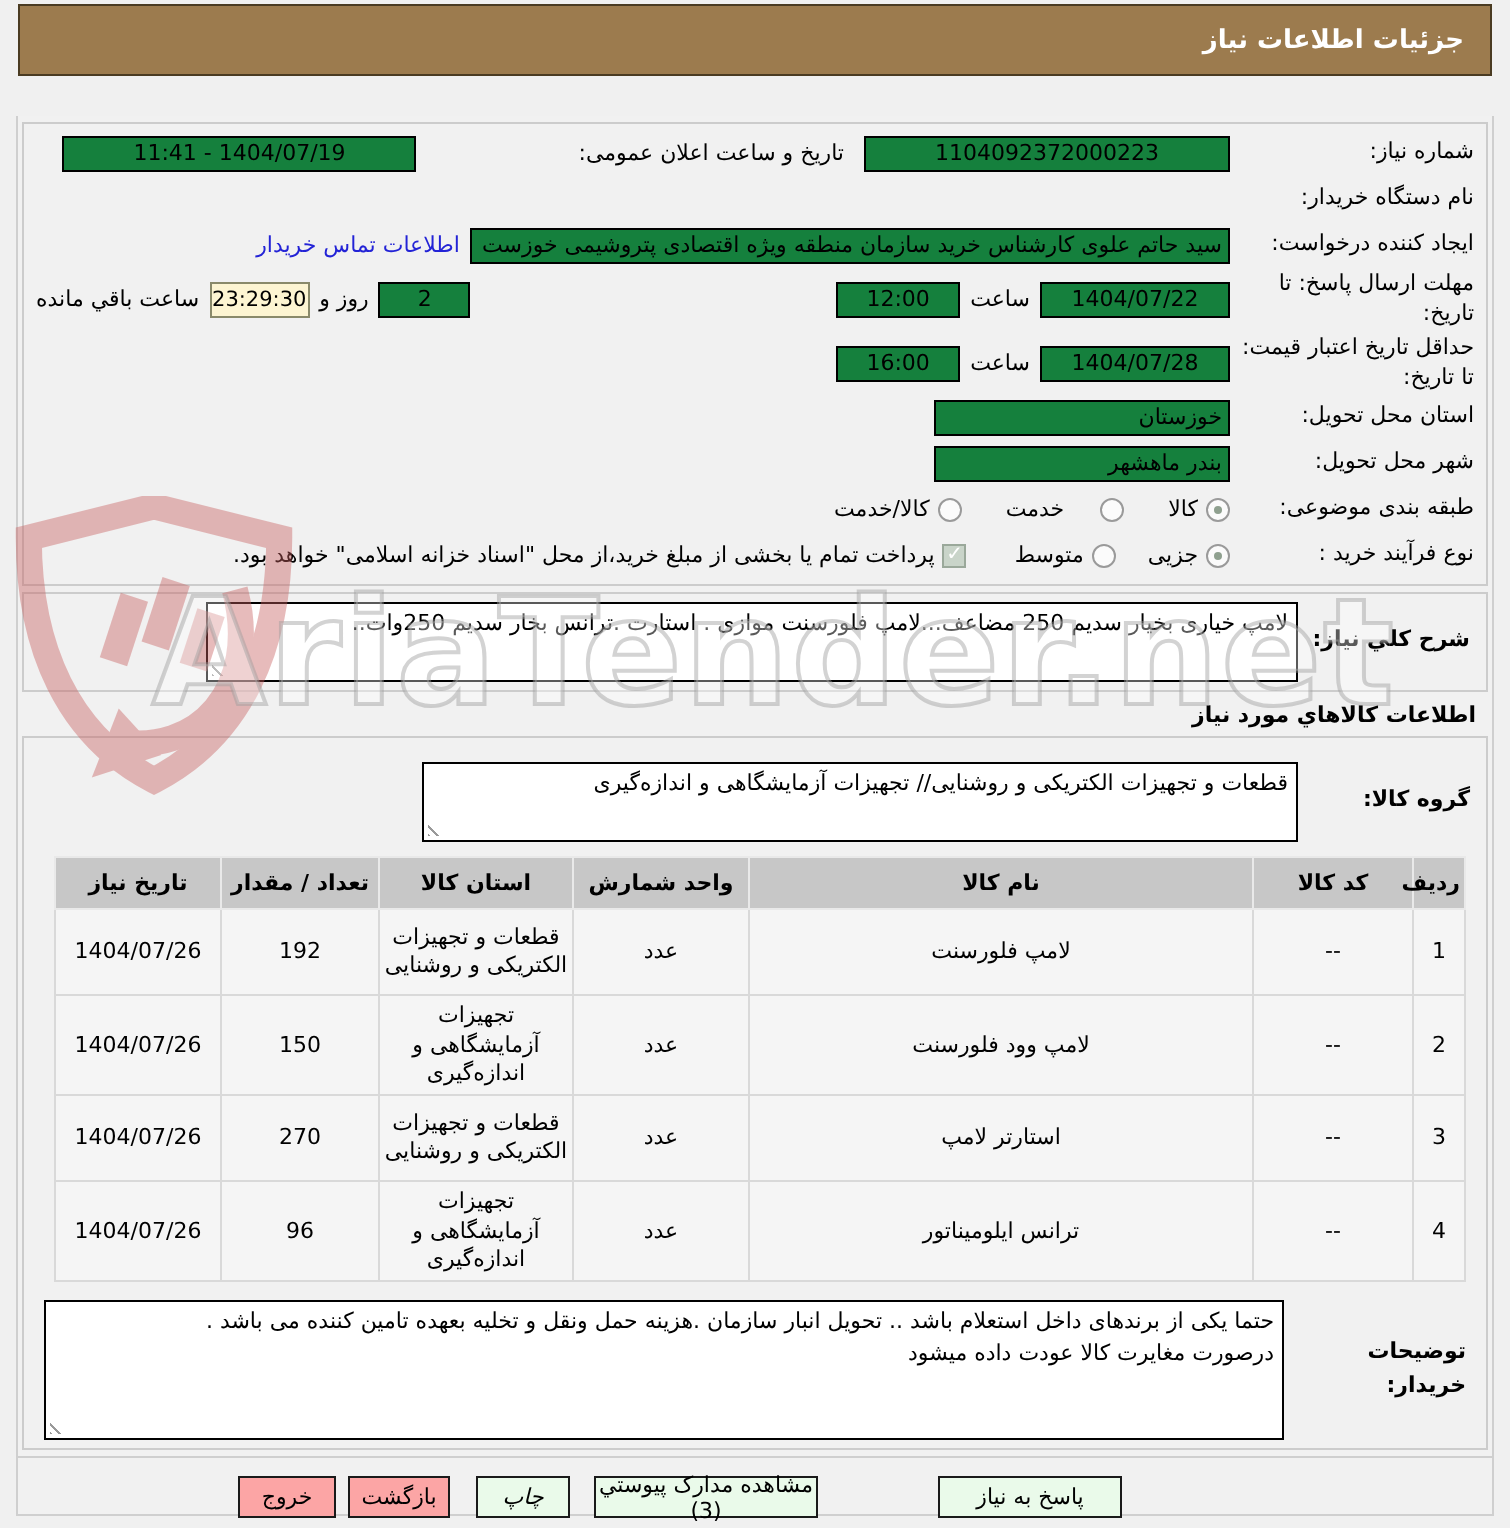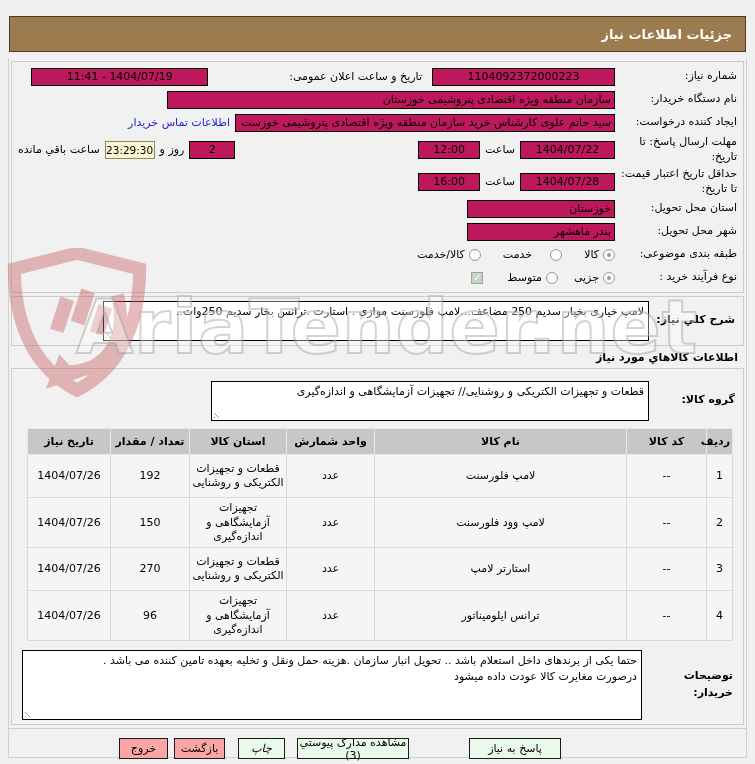--- a/index.html
+++ b/index.html
@@ -1,37 +1,37 @@
 <!DOCTYPE html>
 <html lang="fa" dir="rtl"><head>
 <meta charset="utf-8">
 <style>
   * { box-sizing: border-box; margin: 0; padding: 0; }
   html,body { background:#e8e8e8; }
   body { font-family:"DejaVu Sans", sans-serif; }
   .page { position:relative; width:755px; height:764px; background:#f0f0f0; overflow:hidden; direction:rtl; font-size:11px; color:#000; }
 
   
-  .titlebar { position:absolute; top:16px; right:9px; left:9px; height:36px;
+  .titlebar { position:absolute; top:2px; right:9px; left:9px; height:36px;
     background:#9c7b4e; border:1px solid #4a3b22; color:#fff;
     display:flex; align-items:center; padding:0 13px; font-size:13px; font-weight:bold; }
 
   
   .frame { position:absolute; top:58px; right:8px; left:8px; height:700px;
     border-right:1px solid #cfcfcf; border-left:1px solid #cfcfcf; border-bottom:1px solid #cfcfcf;
     background:#f1f1f1; }
 
   .panel { margin:3px 2px; border:1px solid #cccccc; padding:3px 4px; background:#f1f1f1; }
 
   .row { display:flex; align-items:center; min-height:23px; padding:1px 2px; }
   .row.top { align-items:flex-start; }
   .lbl { width:122px; padding-left:6px; line-height:1.35; flex:none; }
   .bold { font-weight:bold; }
 
-  .tb { background:#be185d; border:1px solid #000; height:18px; display:flex; align-items:center;
+  .tb { background:#15803d; border:1px solid #000; height:18px; display:flex; align-items:center;
         overflow:hidden; white-space:nowrap; padding:0 3px; flex:none; }
   .tb.center { justify-content:center; }
   .w183{width:183px;} .w177{width:177px;} .w448{width:448px;} .w380{width:380px;}
   .w95{width:95px;} .w62{width:62px;} .w46{width:46px;} .w148{width:148px;}
   .gap73{ margin-right:71px; }
   .ml10{ margin-left:10px; } .mr4{ margin-right:4px; }
 
   .timer { background:#fdf5d2; border:1px solid #8a8a6a; height:18px; width:50px;
     display:flex; align-items:center; justify-content:center; font-size:10.5px; flex:none; }
   .push-left { margin-right:auto; }
@@ -100,21 +100,20 @@
 
       <div class="row">
         <span class="lbl">شماره نیاز:</span>
         <span class="tb center w183">1104092372000223</span>
         <span class="ml10" style="margin-right:10px">تاریخ و ساعت اعلان عمومی:</span>
         <span class="tb center w177 gap73">1404/07/19 - 11:41</span>
       </div>
 
       <div class="row">
         <span class="lbl">نام دستگاه خریدار:</span>
-        <span class="tb w448">سازمان منطقه ویژه اقتصادی پتروشیمی خوزستان</span>
       </div>
 
       <div class="row">
         <span class="lbl">ایجاد کننده درخواست:</span>
         <span class="tb w380">سید حاتم علوی کارشناس خرید سازمان منطقه ویژه اقتصادی پتروشیمی خوزست</span>
         <span class="link">اطلاعات تماس خریدار</span>
       </div>
 
       <div class="row" style="min-height:30px">
         <span class="lbl">مهلت ارسال پاسخ: تا تاریخ:</span>
@@ -156,20 +155,21 @@
 
       <div class="row">
         <span class="lbl">نوع فرآیند خرید :</span>
         <span class="radio sel"></span>
         <span>جزیی</span>
         <span class="radio" style="margin-right:16px"></span>
         <span>متوسط</span>
         <span class="checkbox" style="margin-right:24px">
             <span>✓</span>
           </span>
+        <span>پرداخت تمام یا بخشی از مبلغ خرید،از محل "اسناد خزانه اسلامی" خواهد بود.</span>
       </div>
     </div>
 
     <div class="panel">
       <div class="row top">
         <span class="bold" style="width:88px;padding-right:2px;padding-top:12px">شرح کلي نیاز:</span>
         <div class="ta h38 w545">
           <span class="taval">لامپ خیاری بخیار سدیم 250 مضاعف...لامپ فلورسنت موازی . استارت .ترانس بخار سدیم 250وات..</span>
         </div>
       </div>

